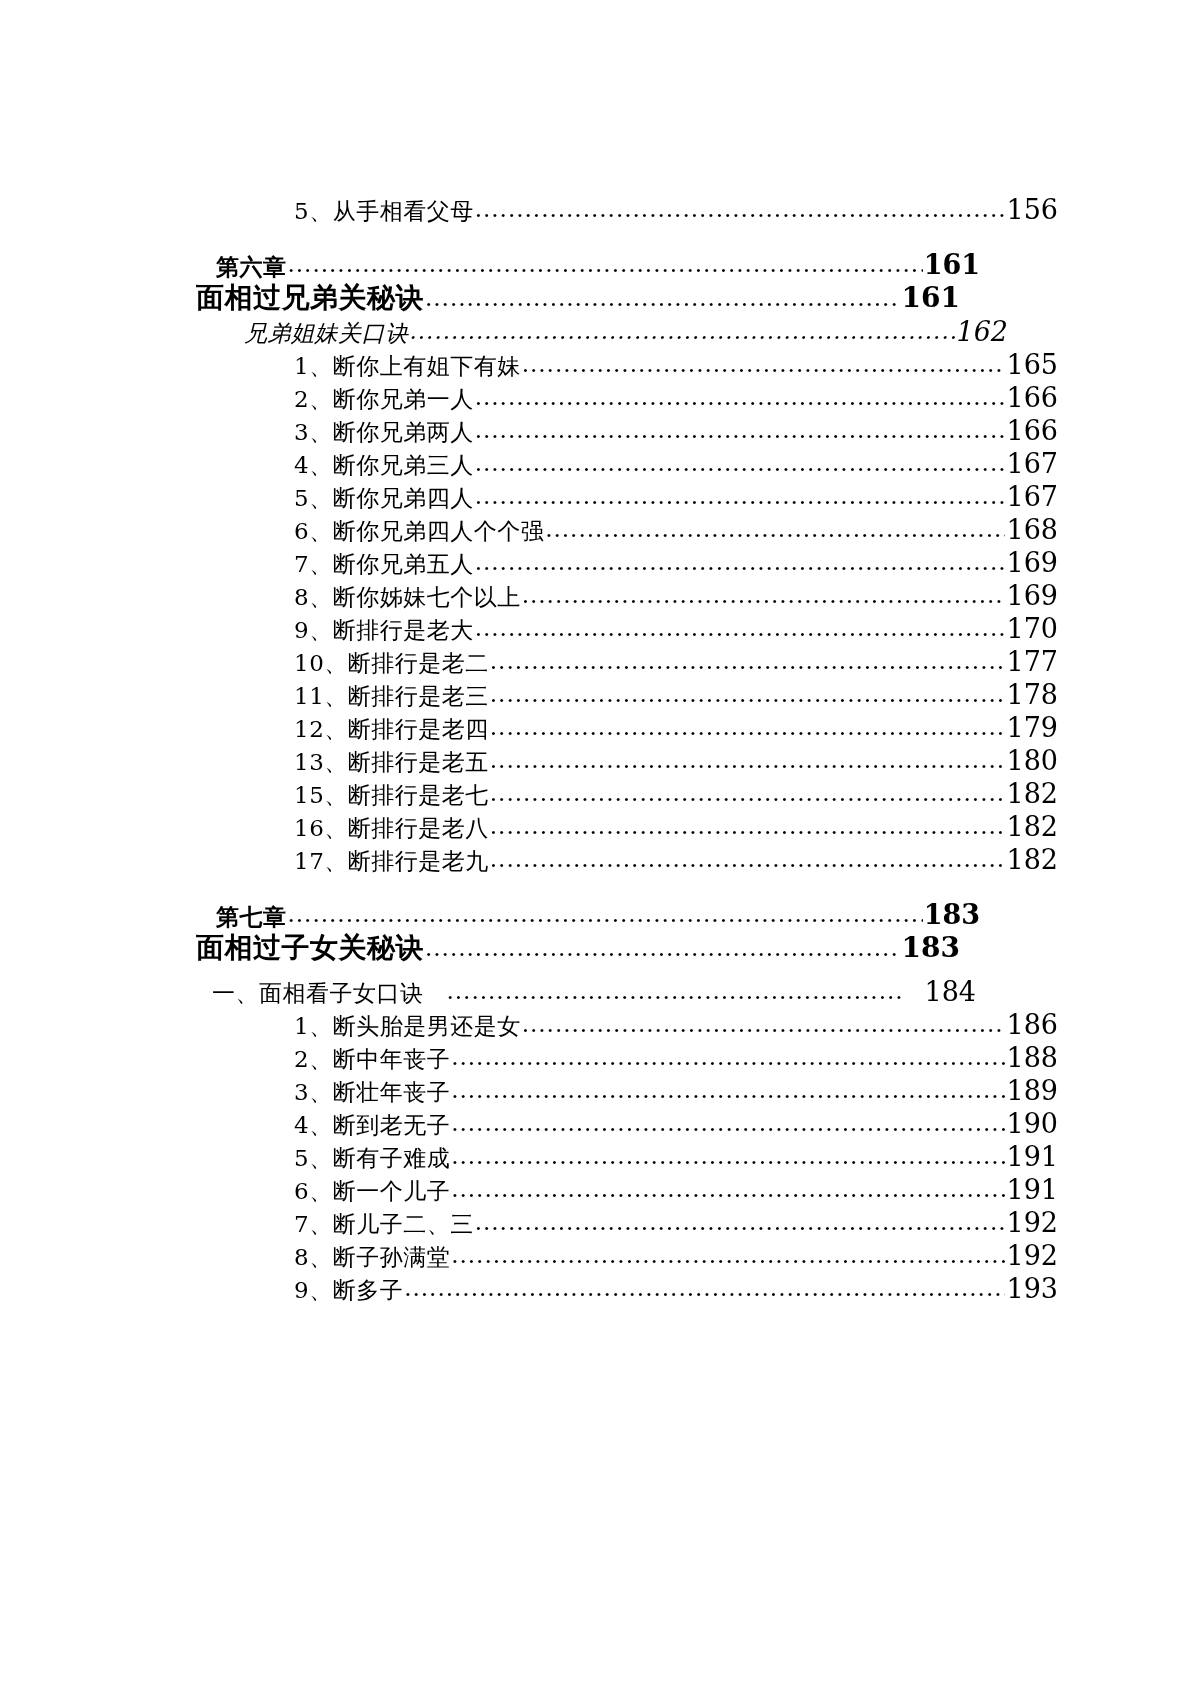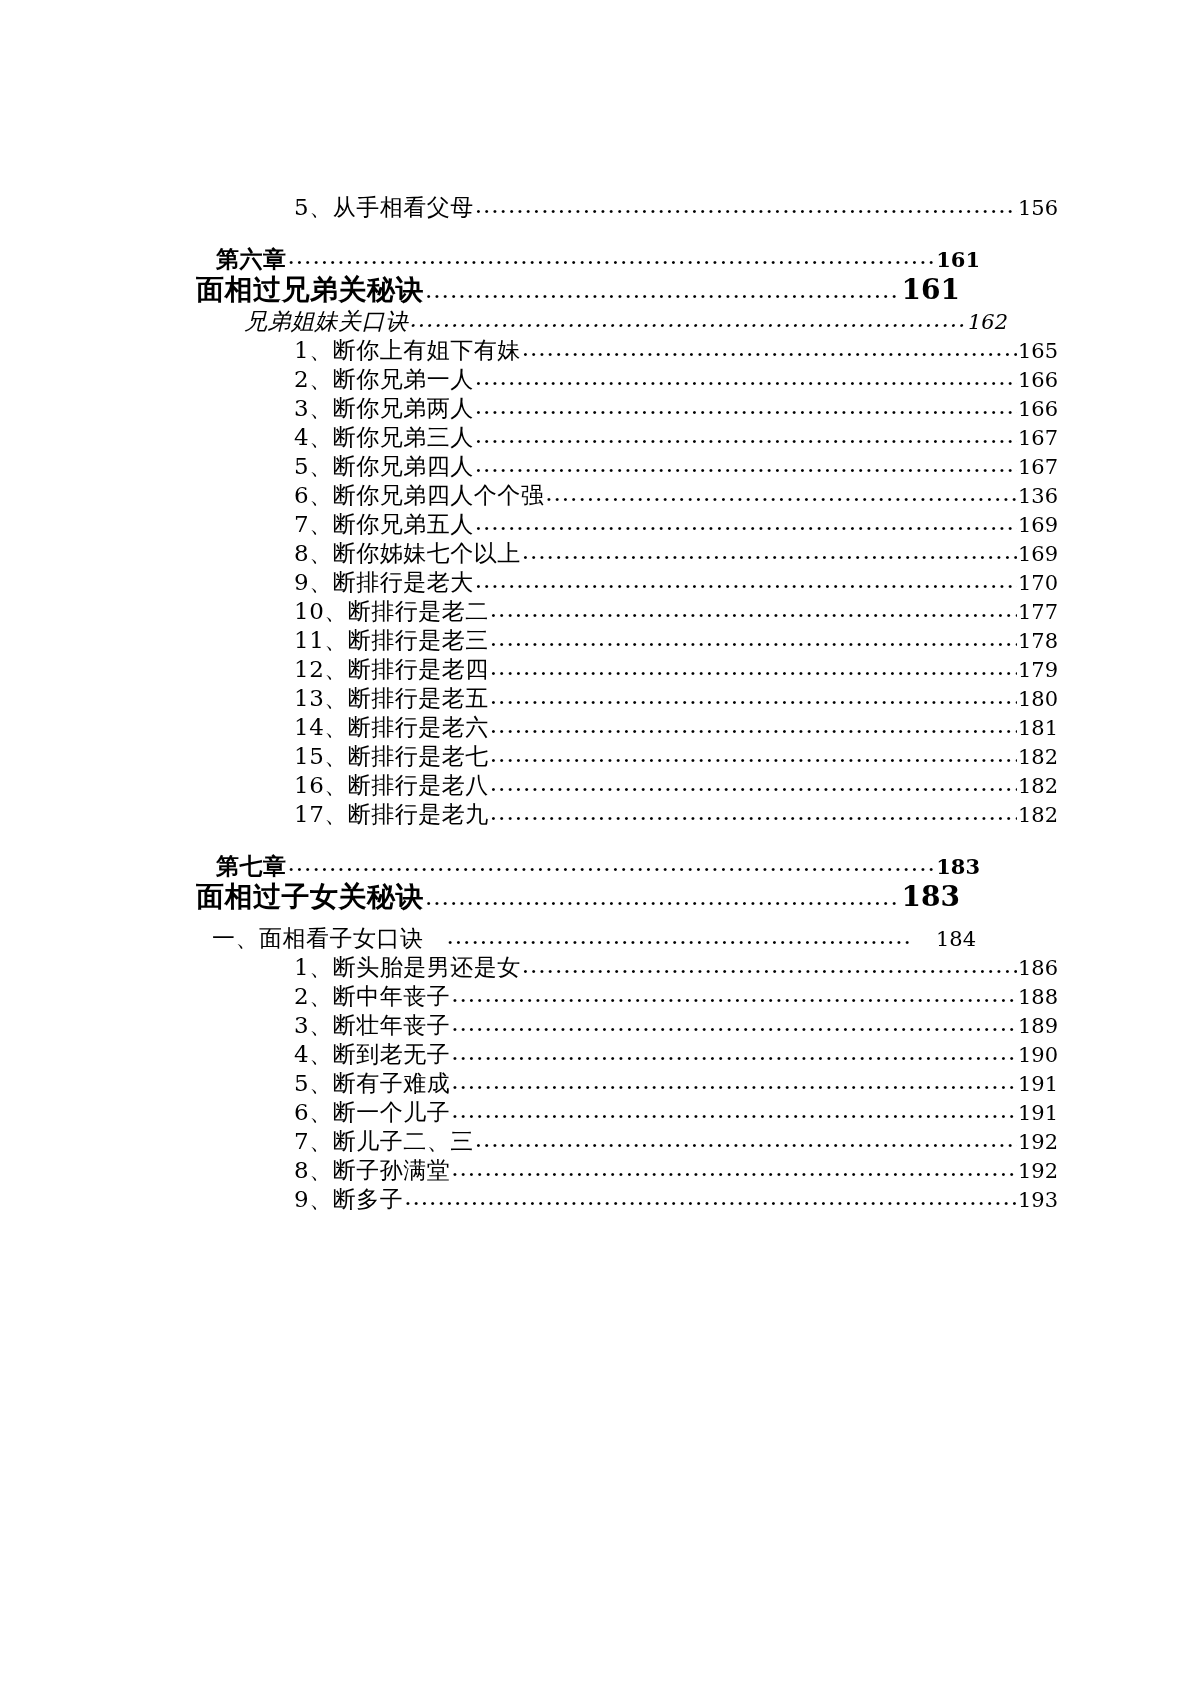--- a/index.html
+++ b/index.html
@@ -50,21 +50,21 @@
     position: relative;
     top: -2px;
   }
   .toc-entry .leader::before {
     content: "........................................................................................................................................................................";
     display: block;
     white-space: nowrap;
   }
   .toc-entry .page-num {
     flex: 0 0 auto;
-    font-size: 21px;
+    font-size: 27px;
     text-align: right;
     letter-spacing: 0px;
   }
 
   
   .lvl-chapter { padding-left: 0px; margin-left: 20px; }
   .lvl-chapter .label,
   .lvl-chapter .page-num { font-weight: bold; }
 
   .lvl-major { padding-left: 0px; }
@@ -131,21 +131,21 @@
         <span class="page-num">167</span>
       </div>
       <div class="toc-entry lvl-item serif">
         <span class="label">5、断你兄弟四人</span>
         <span class="leader"></span>
         <span class="page-num">167</span>
       </div>
       <div class="toc-entry lvl-item serif">
         <span class="label">6、断你兄弟四人个个强</span>
         <span class="leader"></span>
-        <span class="page-num">136</span>
+        <span class="page-num">168</span>
       </div>
       <div class="toc-entry lvl-item serif">
         <span class="label">7、断你兄弟五人</span>
         <span class="leader"></span>
         <span class="page-num">169</span>
       </div>
       <div class="toc-entry lvl-item serif">
         <span class="label">8、断你姊妹七个以上</span>
         <span class="leader"></span>
         <span class="page-num">169</span>
@@ -167,25 +167,20 @@
       </div>
       <div class="toc-entry lvl-item serif">
         <span class="label">12、断排行是老四</span>
         <span class="leader"></span>
         <span class="page-num">179</span>
       </div>
       <div class="toc-entry lvl-item serif">
         <span class="label">13、断排行是老五</span>
         <span class="leader"></span>
         <span class="page-num">180</span>
-      </div>
-      <div class="toc-entry lvl-item serif">
-        <span class="label">14、断排行是老六</span>
-        <span class="leader"></span>
-        <span class="page-num">181</span>
       </div>
       <div class="toc-entry lvl-item serif">
         <span class="label">15、断排行是老七</span>
         <span class="leader"></span>
         <span class="page-num">182</span>
       </div>
       <div class="toc-entry lvl-item serif">
         <span class="label">16、断排行是老八</span>
         <span class="leader"></span>
         <span class="page-num">182</span>

